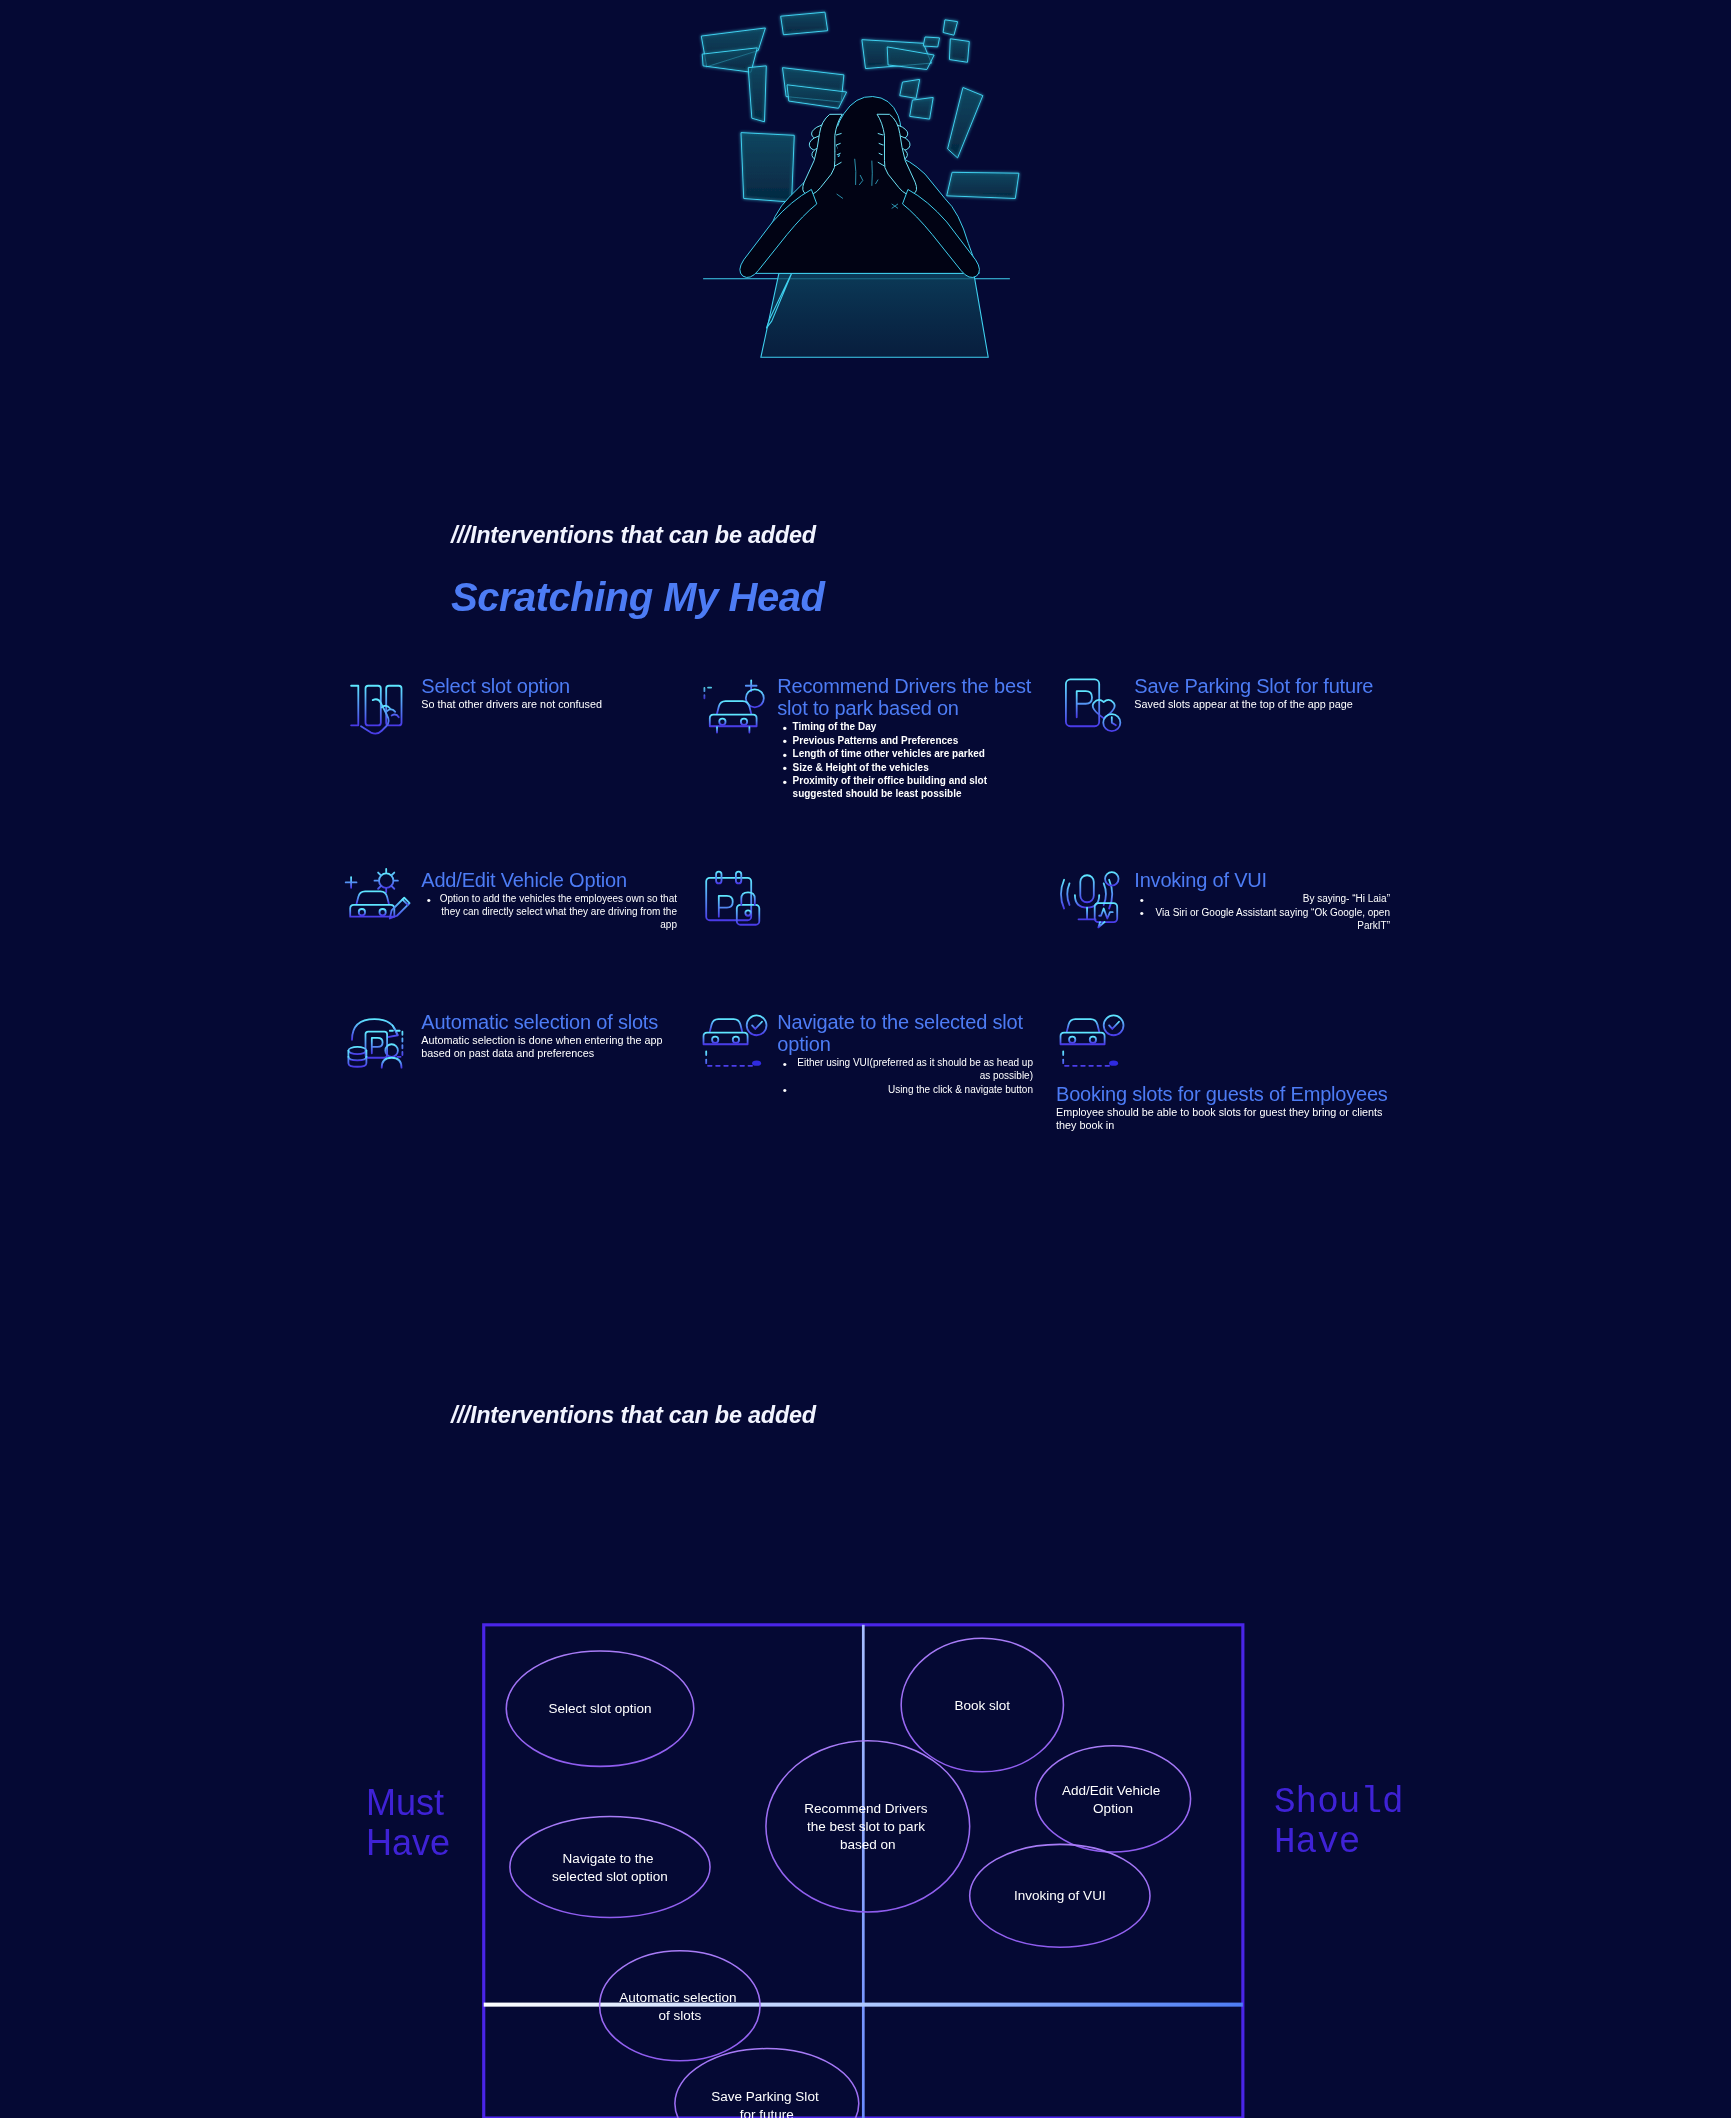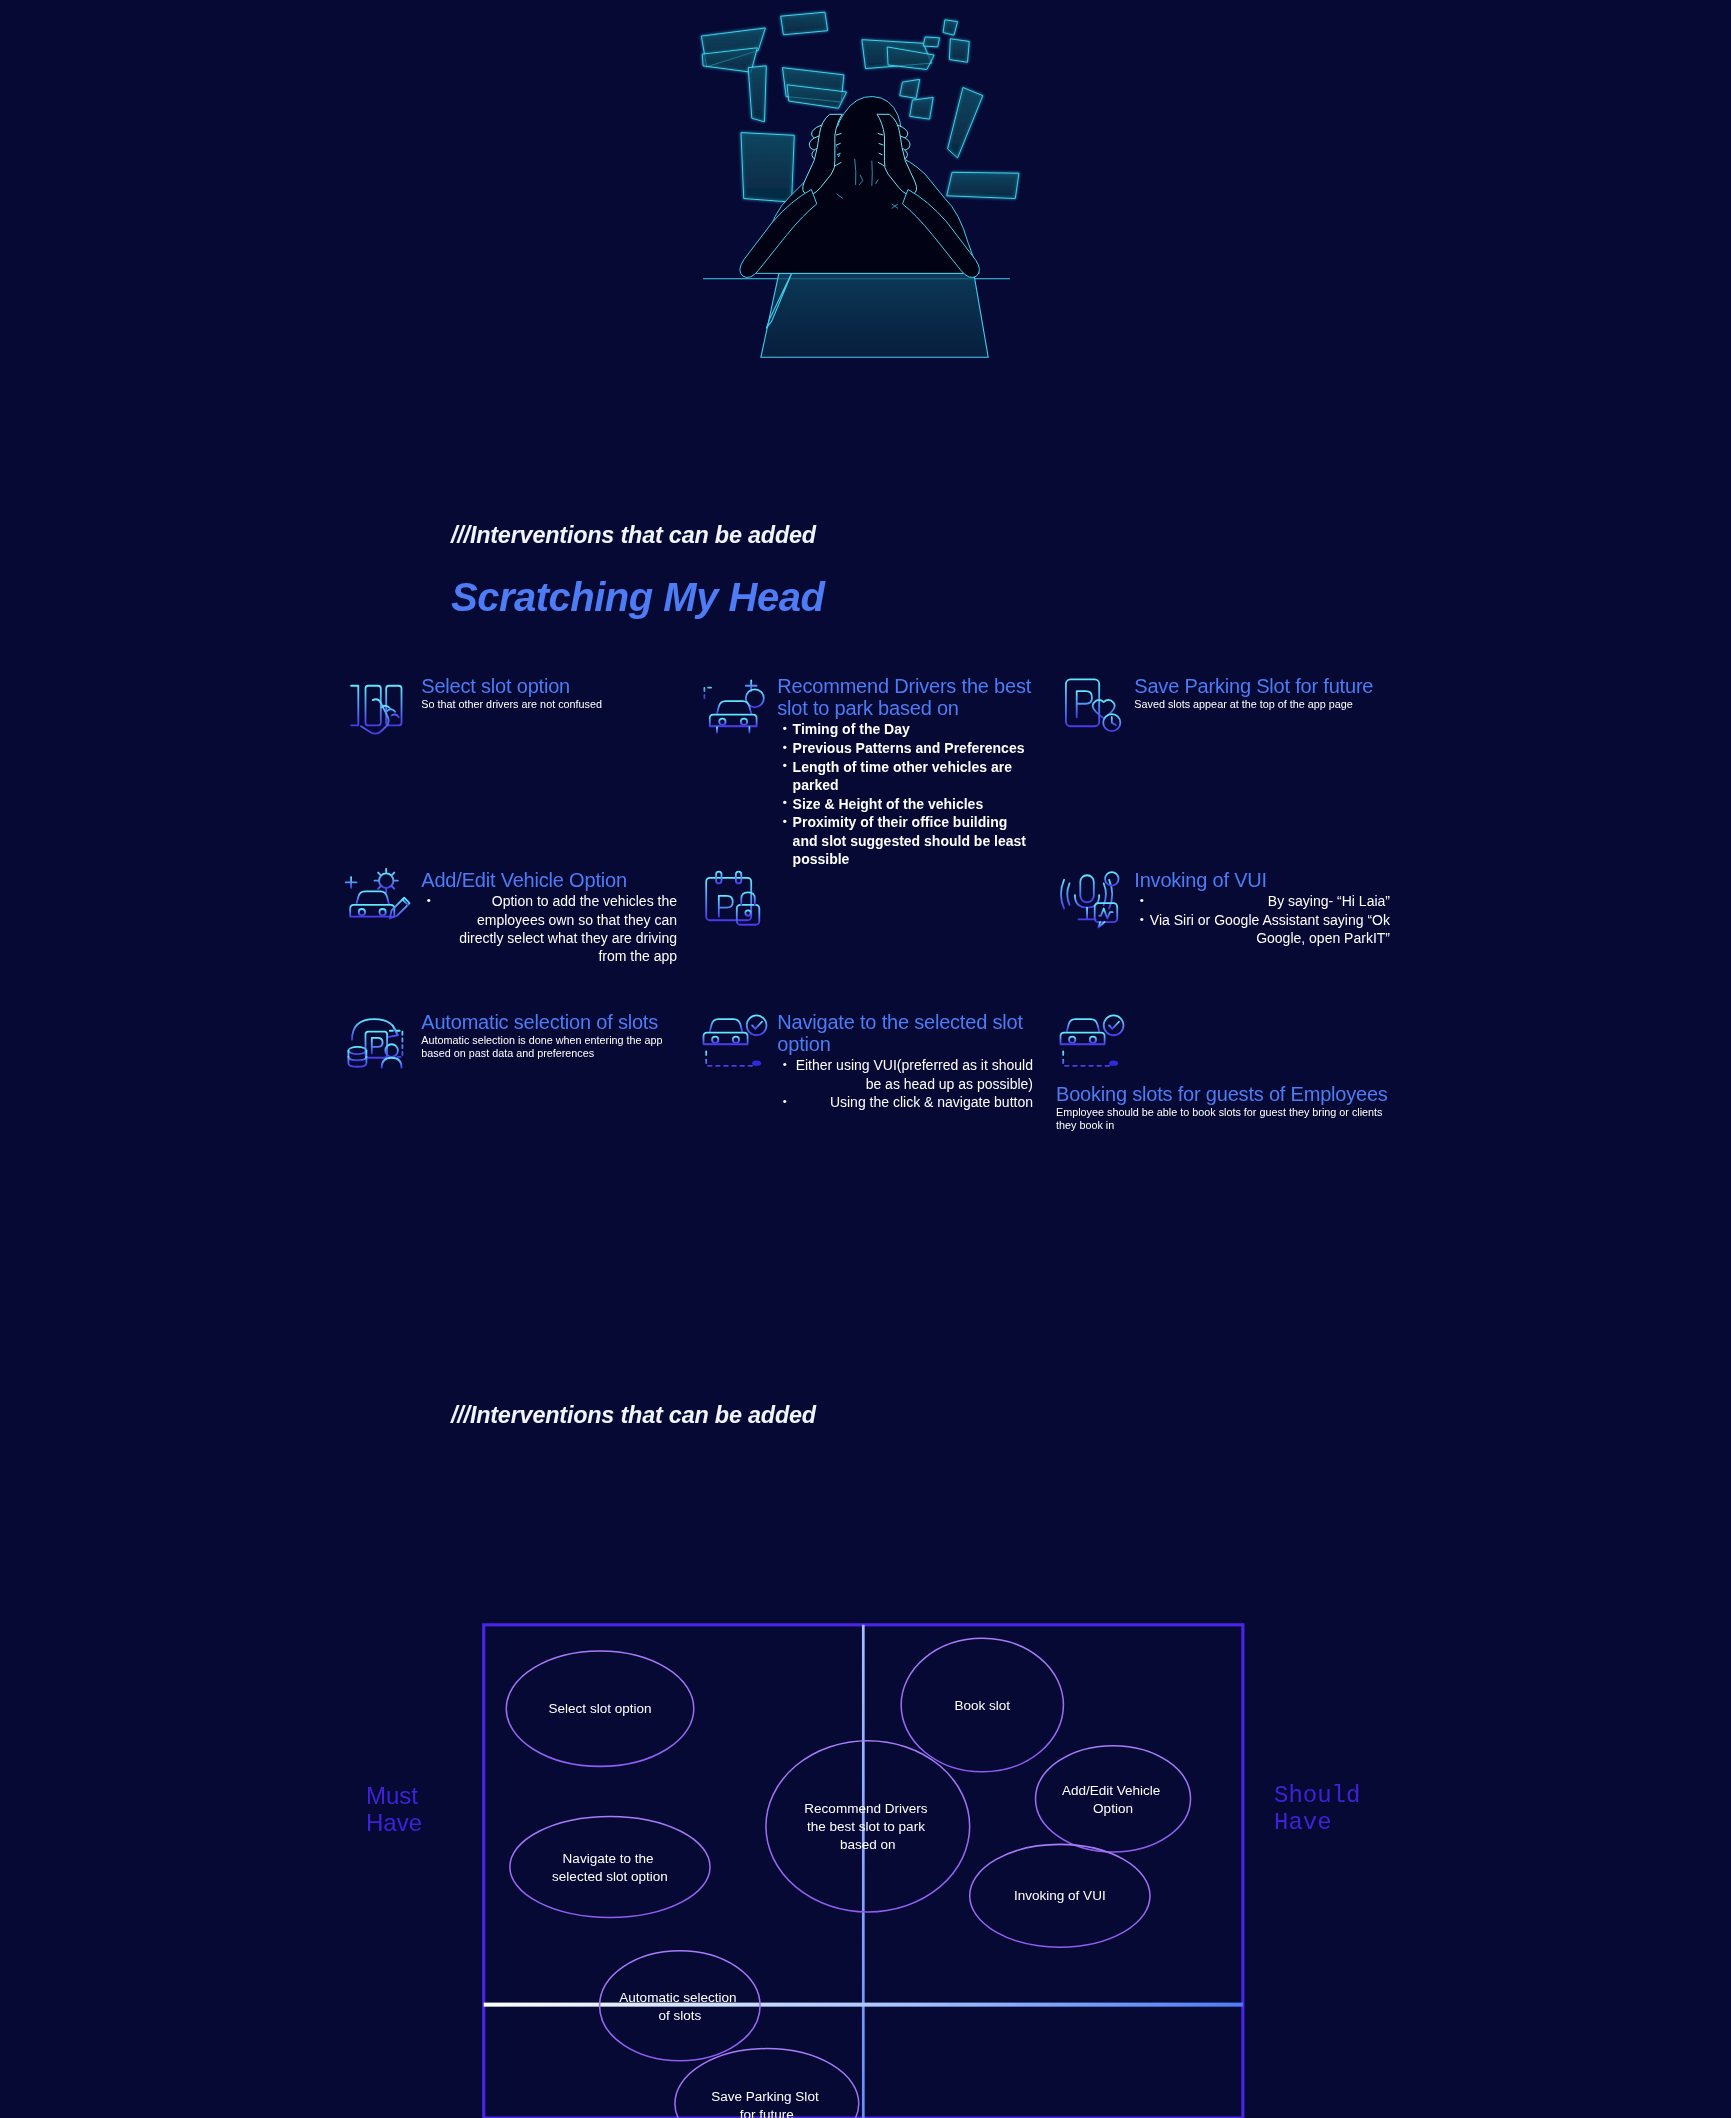--- a/index.html
+++ b/index.html
@@ -61,21 +61,21 @@
     font-weight:400;
     margin:0.9px 0 0 0;
   }
   .card-list{
     list-style:none;
     margin:1.8px 0 0 0;
     padding:0;
   }
   .card-list li{
     color:#ffffff;
-    font-size:14px;
+    font-size:10px;
     line-height:1.30;
     font-weight:700;
     position:relative;
     padding-left:15.3px;
     margin-bottom:0.5px;
   }
   .card-list li::before{
     content:"•";
     position:absolute;
     left:5.4px;top:-0.5px;
@@ -83,21 +83,21 @@
     font-size:11.7px;
   }
   .card-list.thin li{font-weight:400;text-align:right;}
 
   
   .matrix-wrap{position:absolute;left:0;top:1605px;width:1732px;height:513px;}
   .matrix-svg{position:absolute;left:0;top:0;}
   .axis-label{
     position:absolute;
     color:#3f22d6;
-    font-size:24px;
+    font-size:36px;
     line-height:1.12;
     font-weight:400;
     white-space:nowrap;
   }
   .axis-left{left:366px;top:1784px;}
   .axis-right{left:1274px;top:1784px;font-family:Liberation Mono, monospace;}
 </style>
 </head>
 <body>
 

